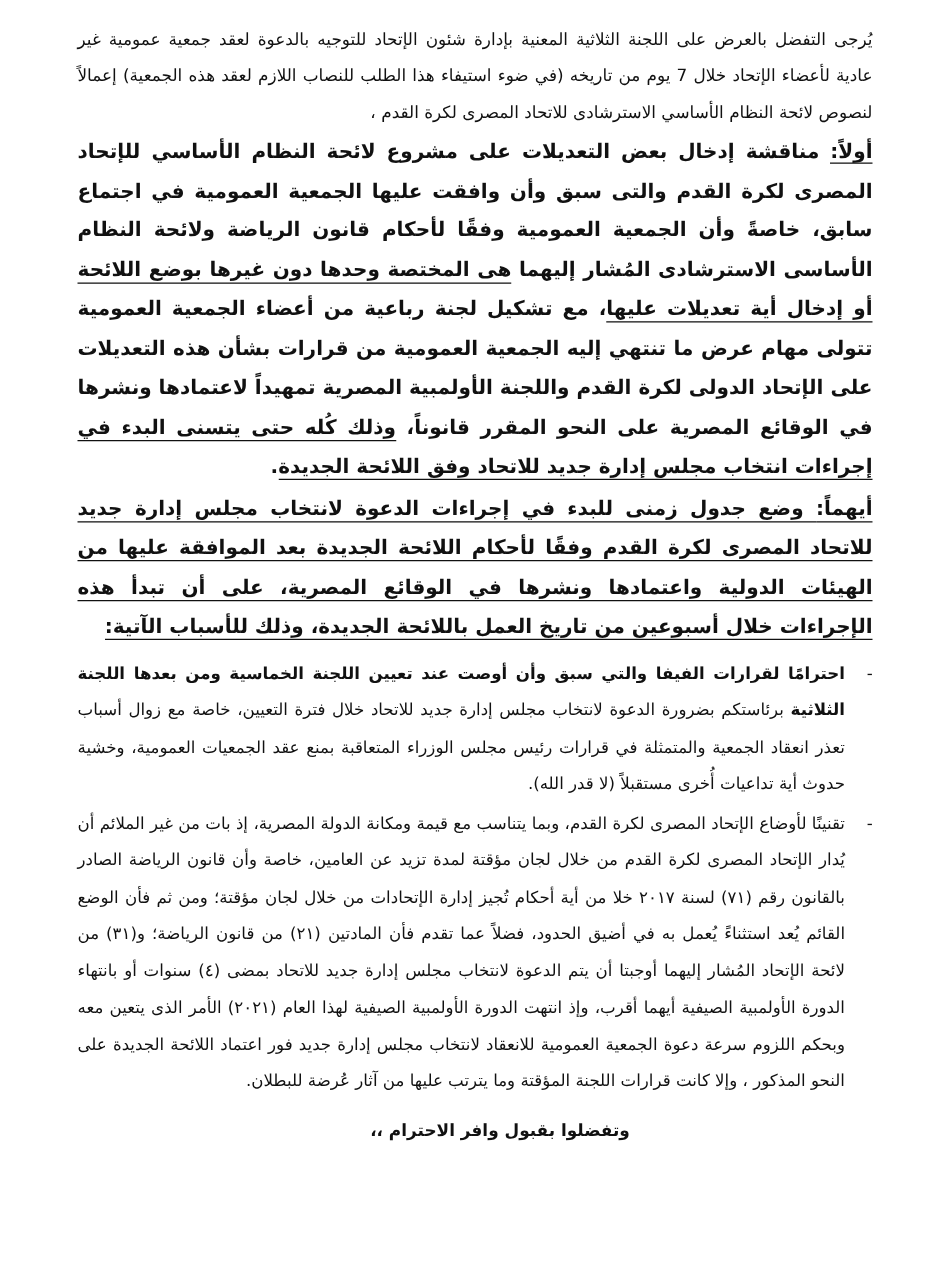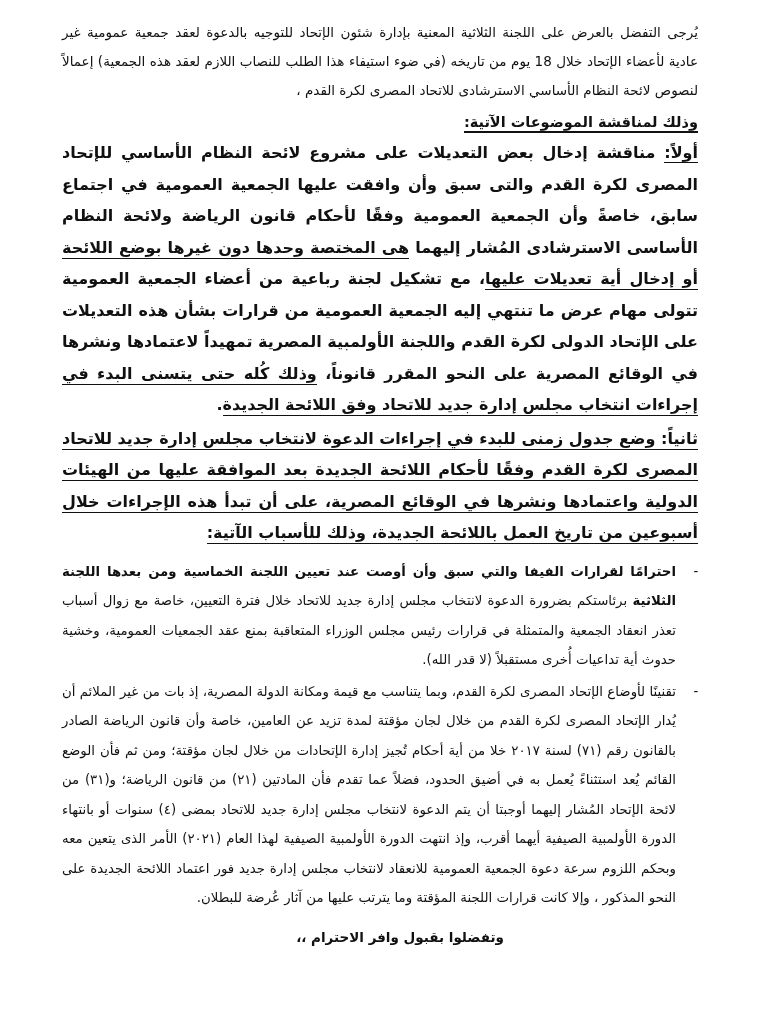--- a/index.html
+++ b/index.html
@@ -87,32 +87,29 @@
       margin: 12px;
       line-height: 24px;
       padding-left: 40px;
     }
   </style>
 </head>
 <body>
 
 <div class="page">
 
-  <p class="para intro">يُرجى التفضل بالعرض على اللجنة الثلاثية المعنية بإدارة شئون الإتحاد للتوجيه بالدعوة لعقد جمعية عمومية غير عادية لأعضاء الإتحاد خلال 18 يوم من تاريخه (في ضوء استيفاء هذا الطلب للنصاب اللازم لعقد هذه الجمعية) إعمالاً لنصوص لائحة النظام الأساسي الاسترشادى للاتحاد المصرى لكرة القدم ،</p>
+  <p class="para intro">يُرجى التفضل بالعرض على اللجنة الثلاثية المعنية بإدارة شئون الإتحاد للتوجيه بالدعوة لعقد جمعية عمومية غير عادية لأعضاء الإتحاد خلال 7 يوم من تاريخه (في ضوء استيفاء هذا الطلب للنصاب اللازم لعقد هذه الجمعية) إعمالاً لنصوص لائحة النظام الأساسي الاسترشادى للاتحاد المصرى لكرة القدم ،</p>
 
-  <p class="heading" style="margin-top:2px;">
-    <span>وذلك لمناقشة الموضوعات الآتية:</span>
-  </p>
 
   <p class="bold-block">
     <span class="item-label">أولاً:</span><span> مناقشة إدخال بعض التعديلات على مشروع لائحة النظام الأساسي للإتحاد المصرى لكرة القدم والتى سبق وأن وافقت عليها الجمعية العمومية في اجتماع سابق، خاصةً وأن الجمعية العمومية وفقًا لأحكام قانون الرياضة ولائحة النظام الأساسى الاسترشادى المُشار إليهما </span><span class="ul">هى المختصة وحدها دون غيرها بوضع اللائحة أو إدخال أية تعديلات عليها</span><span>، مع تشكيل لجنة رباعية من أعضاء الجمعية العمومية تتولى مهام عرض ما تنتهي إليه الجمعية العمومية من قرارات بشأن هذه التعديلات على الإتحاد الدولى لكرة القدم واللجنة الأولمبية المصرية تمهيداً لاعتمادها ونشرها في الوقائع المصرية على النحو المقرر قانوناً، </span><span class="ul">وذلك كُله حتى يتسنى البدء في إجراءات انتخاب مجلس إدارة جديد للاتحاد وفق اللائحة الجديدة</span><span>.</span>
   </p>
 
   <p class="bold-block" style="margin-top:2px;">
-    <span class="ul">ثانياً:</span><span class="ul"> وضع جدول زمنى للبدء في إجراءات الدعوة لانتخاب مجلس إدارة جديد للاتحاد المصرى لكرة القدم وفقًا لأحكام اللائحة الجديدة بعد الموافقة عليها من الهيئات الدولية واعتمادها ونشرها في الوقائع المصرية، على أن تبدأ هذه الإجراءات خلال أسبوعين من تاريخ العمل باللائحة الجديدة، وذلك للأسباب الآتية:</span>
+    <span class="ul">أيهماً:</span><span class="ul"> وضع جدول زمنى للبدء في إجراءات الدعوة لانتخاب مجلس إدارة جديد للاتحاد المصرى لكرة القدم وفقًا لأحكام اللائحة الجديدة بعد الموافقة عليها من الهيئات الدولية واعتمادها ونشرها في الوقائع المصرية، على أن تبدأ هذه الإجراءات خلال أسبوعين من تاريخ العمل باللائحة الجديدة، وذلك للأسباب الآتية:</span>
   </p>
 
   <ul class="reasons">
     <li class="reason first">
       <span class="dash">-</span>
       <span class="lead">احترامًا لقرارات الفيفا والتي سبق وأن أوصت عند تعيين اللجنة الخماسية ومن بعدها اللجنة الثلاثية</span><span class="body"> برئاستكم بضرورة الدعوة لانتخاب مجلس إدارة جديد للاتحاد خلال فترة التعيين، خاصة مع زوال أسباب تعذر انعقاد الجمعية والمتمثلة في قرارات رئيس مجلس الوزراء المتعاقبة بمنع عقد الجمعيات العمومية، وخشية حدوث أية تداعيات أُخرى مستقبلاً (لا قدر الله).</span>
     </li>
     <li class="reason" style="margin-top:2px;">
       <span class="dash">-</span>
       <span class="body">تقنينًا لأوضاع الإتحاد المصرى لكرة القدم، وبما يتناسب مع قيمة ومكانة الدولة المصرية، إذ بات من غير الملائم أن يُدار الإتحاد المصرى لكرة القدم من خلال لجان مؤقتة لمدة تزيد عن العامين، خاصة وأن قانون الرياضة الصادر بالقانون رقم (٧١) لسنة ٢٠١٧ خلا من أية أحكام تُجيز إدارة الإتحادات من خلال لجان مؤقتة؛ ومن ثم فأن الوضع القائم يُعد استثناءً يُعمل به في أضيق الحدود، فضلاً عما تقدم فأن المادتين (٢١) من قانون الرياضة؛ و(٣١) من لائحة الإتحاد المُشار إليهما أوجبتا أن يتم الدعوة لانتخاب مجلس إدارة جديد للاتحاد بمضى (٤) سنوات أو بانتهاء الدورة الأولمبية الصيفية أيهما أقرب، وإذ انتهت الدورة الأولمبية الصيفية لهذا العام (٢٠٢١) الأمر الذى يتعين معه وبحكم اللزوم سرعة دعوة الجمعية العمومية للانعقاد لانتخاب مجلس إدارة جديد فور اعتماد اللائحة الجديدة على النحو المذكور ، وإلا كانت قرارات اللجنة المؤقتة وما يترتب عليها من آثار عُرضة للبطلان.</span>

